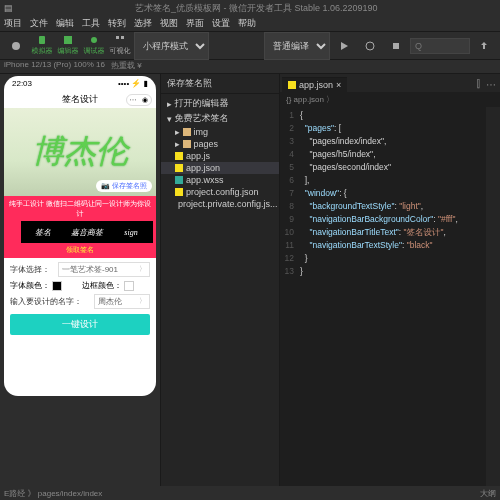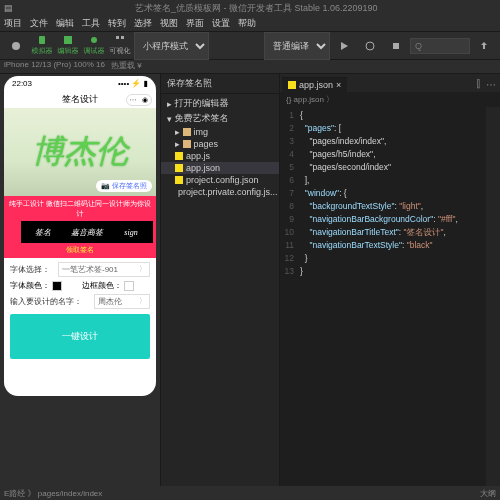--- a/index.html
+++ b/index.html
@@ -32,21 +32,21 @@
 .samples{display:flex;gap:0;justify-content:flex-end}
 .samples div{width:44px;height:22px;background:#000;color:#fff;font-size:8px;font-style:italic;display:flex;align-items:center;justify-content:center;font-family:cursive}
 .promo .link{color:#ffeb3b;font-size:7px;margin-top:2px}
 .form{padding:4px 6px;display:flex;flex-direction:column;gap:3px;font-size:8px}
 .row{display:flex;align-items:center;gap:4px}
 .row label{width:44px;color:#333}
 .row .val{flex:1;border:1px solid #ddd;padding:1px 3px;color:#666;display:flex;justify-content:space-between}
 .row2{display:flex;gap:4px}
 .row2>div{flex:1;display:flex;align-items:center;gap:2px}
 .swatch{width:10px;height:10px;background:#000;border:1px solid #ccc}
-.genbtn{background:#1dd1c1;color:#fff;text-align:center;padding:16px;border-radius:2px;font-size:9px;margin-top:2px}
+.genbtn{background:#1dd1c1;color:#fff;text-align:center;padding:4px;border-radius:2px;font-size:9px;margin-top:2px}
 .midcol{width:120px;background:#252525;border-left:1px solid #1a1a1a;border-right:1px solid #1a1a1a;display:flex;flex-direction:column}
 .panelhdr{padding:3px 6px;font-size:9px;color:#ccc;border-bottom:1px solid #1a1a1a}
 .tree{padding:2px 0;font-size:9px;color:#ccc}
 .tree .item{padding:1px 6px;display:flex;align-items:center;gap:3px;cursor:default}
 .tree .item.d1{padding-left:14px}
 .tree .item.sel{background:#37373d}
 .ico{width:8px;height:8px;display:inline-block}
 .ico.folder{background:#dcb67a}
 .ico.js{background:#f7df1e}
 .ico.json{background:#f7df1e}
@@ -208,20 +208,21 @@
   <div class="midcol">
     <div class="panelhdr">保存签名照</div>
     <div class="tree">
       <div class="item">▸ <span>打开的编辑器</span></div>
       <div class="item">▾ <span>免费艺术签名</span></div>
       <div id="tree-items">
           <div class="item d1">▸ <span class="ico folder"></span> img</div>
           <div class="item d1">▸ <span class="ico folder"></span> pages</div>
           <div class="item d1"><span class="ico js"></span> app.js</div>
           <div class="item d1 sel"><span class="ico json"></span> app.json</div>
+          <div class="item d1"><span class="ico wxss"></span> app.wxss</div>
           <div class="item d1"><span class="ico json"></span> project.config.json</div>
           <div class="item d1"><span class="ico json"></span> project.private.config.js...</div>
         </div>
     </div>
   </div>
 
   <div class="editcol">
     <div class="tabs">
       <div class="tab">
           <span class="ico json"></span>

